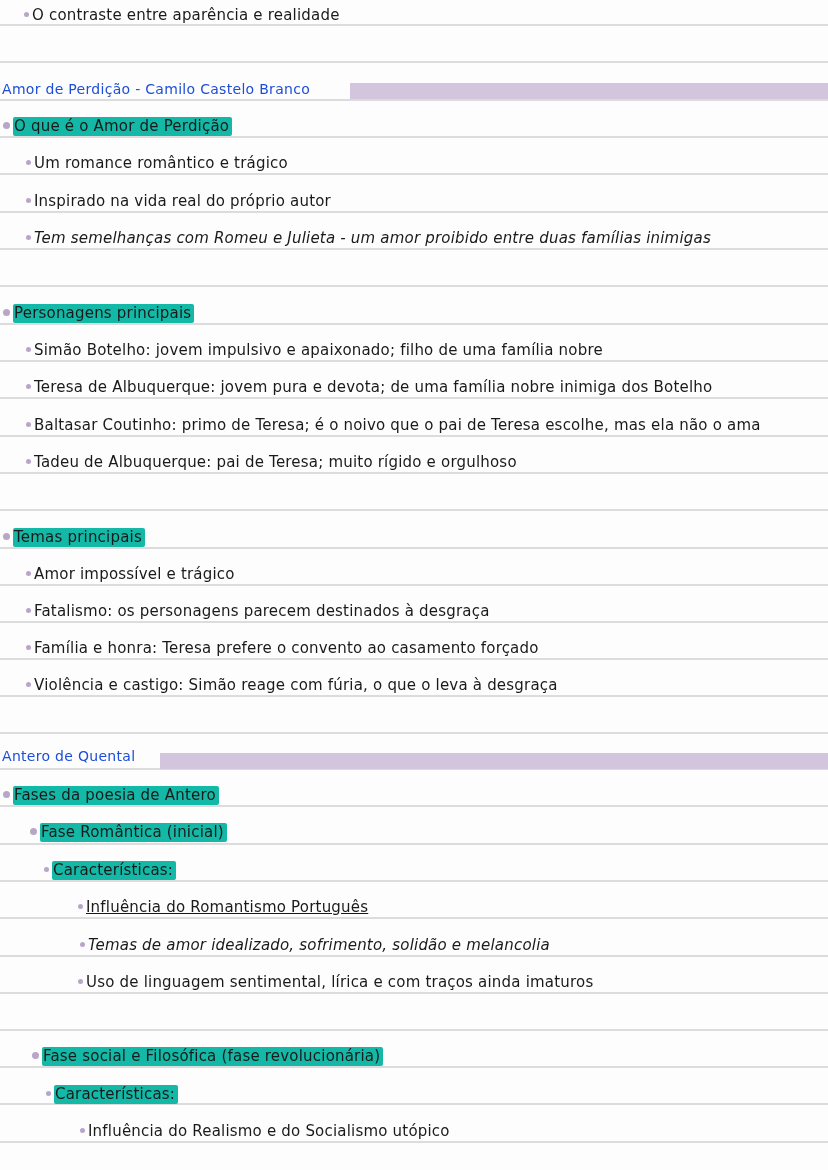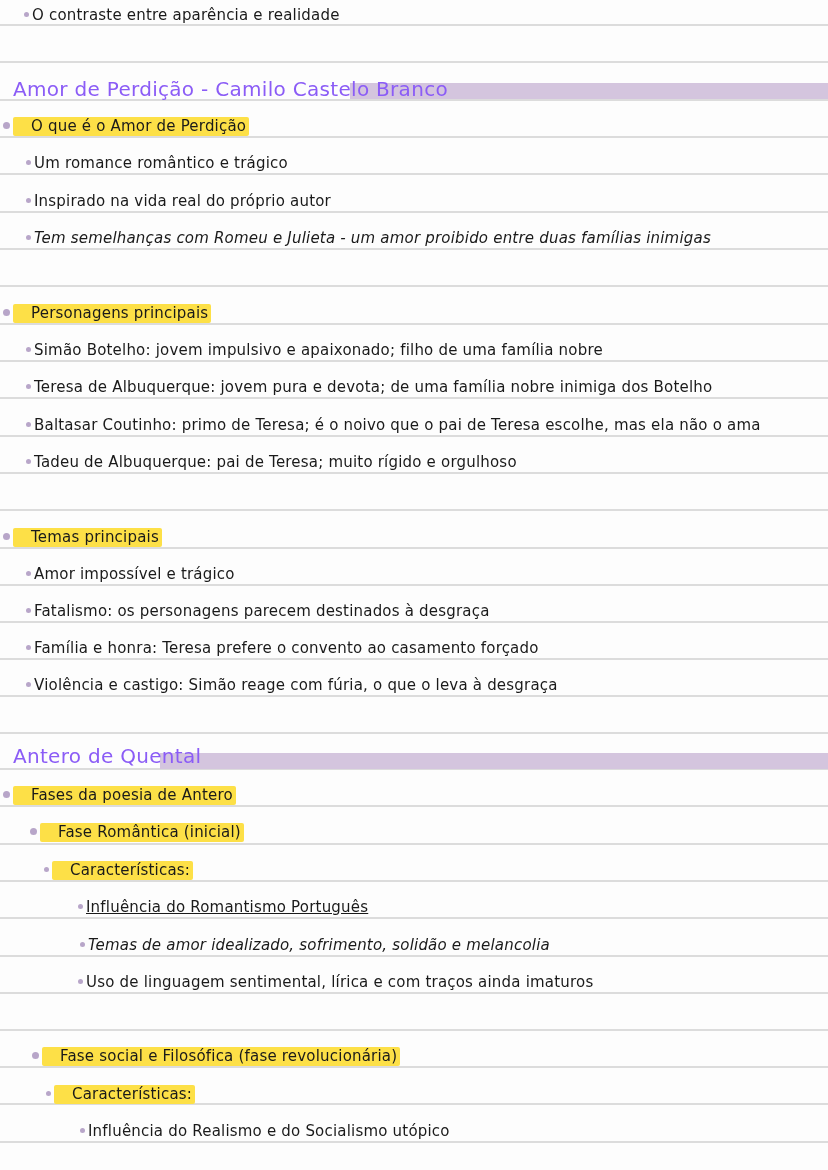--- a/index.html
+++ b/index.html
@@ -20,25 +20,25 @@
       font-size: 15px; letter-spacing: 0.2px;
       line-height: 20px;
     }
     .bullet {
       display: inline-block; width: 5px; height: 5px; border-radius: 50%;
       background: #b8a6c9; vertical-align: middle; margin-right: 3px;
       position: relative; top: -1px;
     }
     .bullet.big { width: 7px; height: 7px; }
     .hl {
-      background: #fde047; border-radius: 2px; padding: 0 3px 1px 18px; margin-top: 47px;
+      background: #14b8a6; border-radius: 2px; padding: 0 3px 1px 1px; margin-top: 47px;
     }
     .title {
-      position: absolute; left: 13px; white-space: nowrap;
-      color: #8b5cf6; font-size: 20px; letter-spacing: 0.3px;
+      position: absolute; left: 2px; white-space: nowrap;
+      color: #1d4ed8; font-size: 14px; letter-spacing: 0.3px;
       line-height: 22px;
     }
     .title-bar {
       position: absolute; right: 0; height: 16px;
       background: #d4c5de;
     }
   </style>
 </head>
 <body>
 

